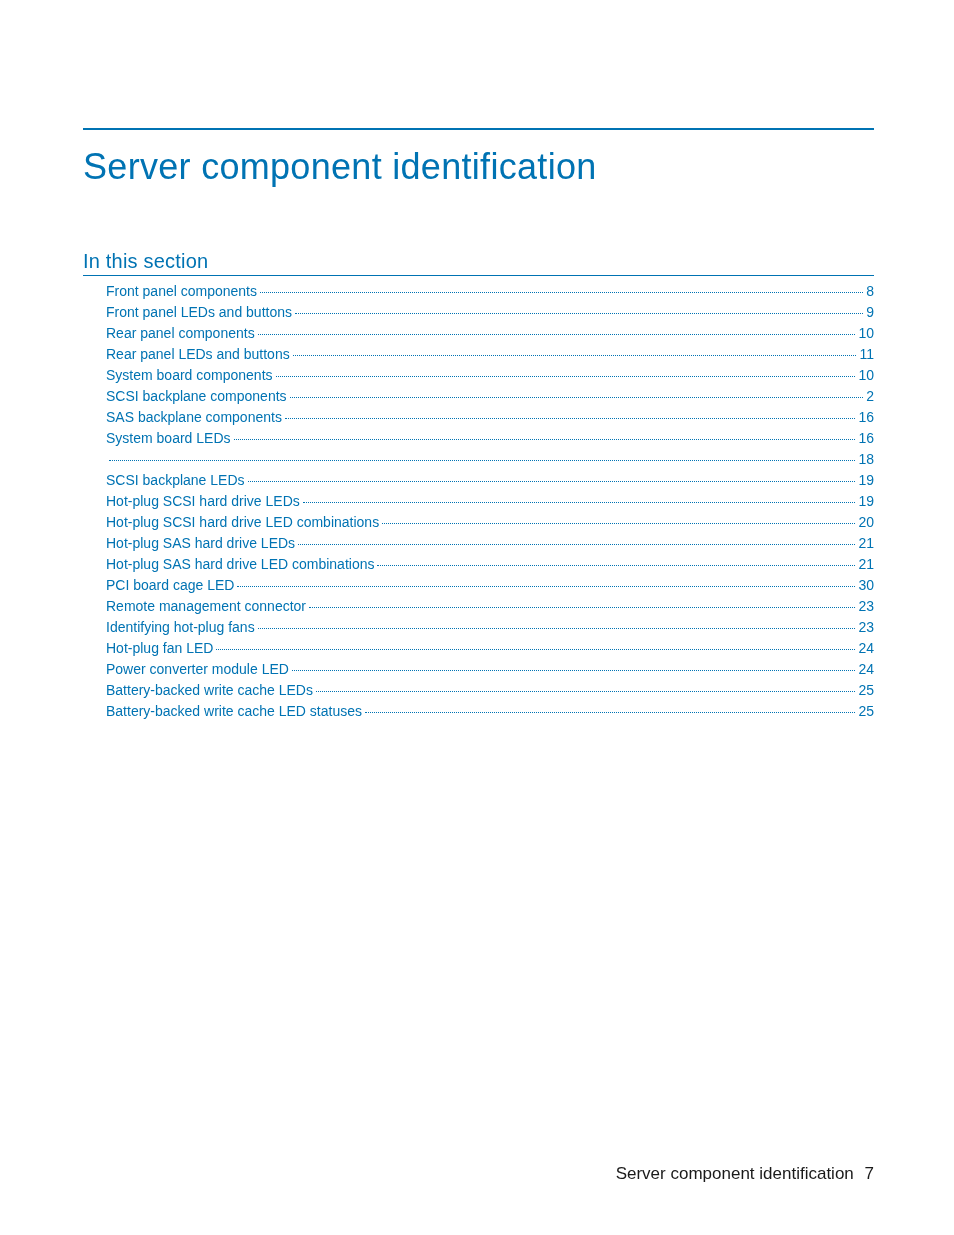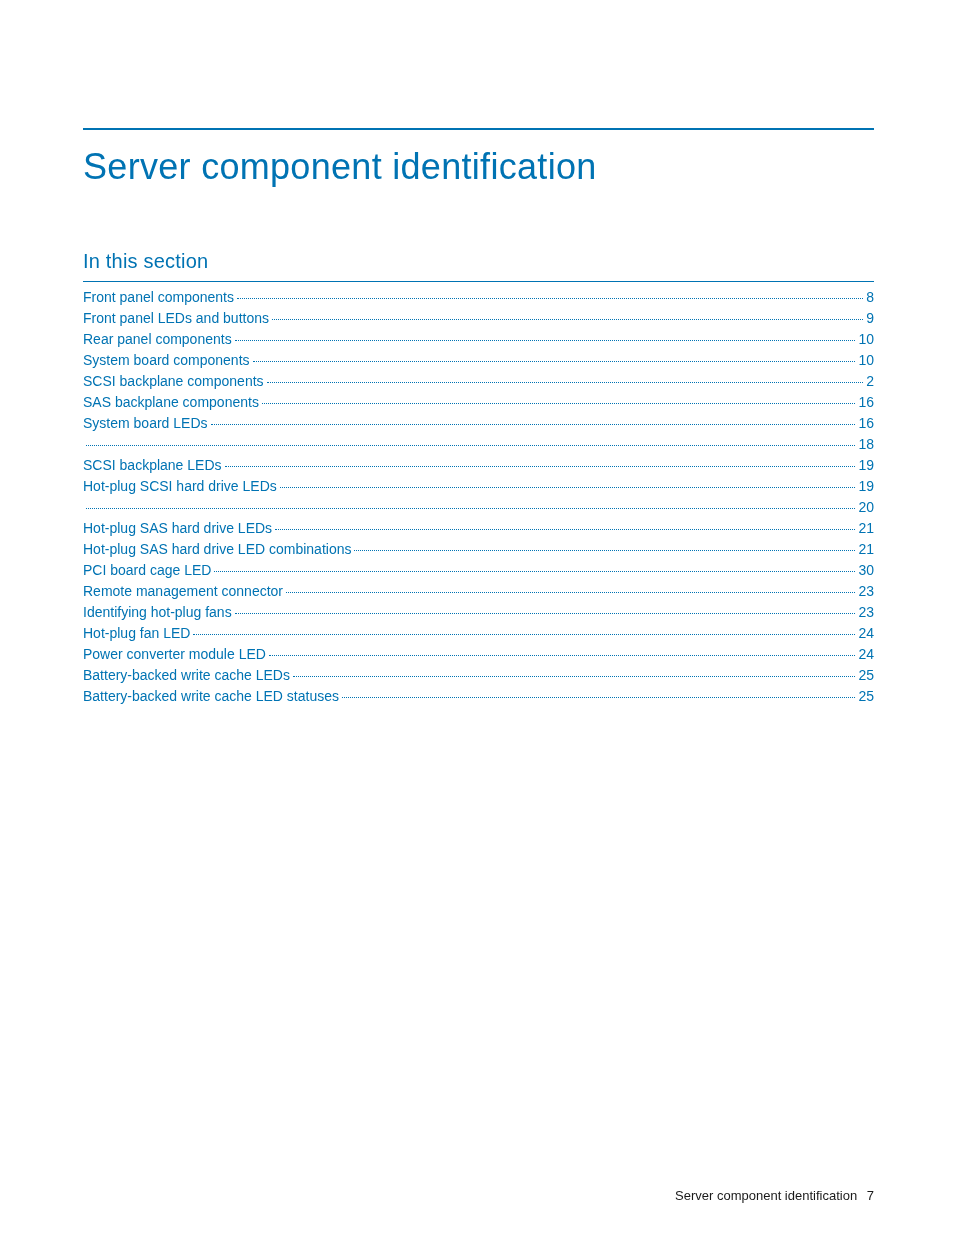--- a/index.html
+++ b/index.html
@@ -26,55 +26,56 @@
       font-weight: 300;
       color: #0073b3;
       margin-bottom: 62px;
       letter-spacing: 0.3px;
     }
     .section-heading {
       font-size: 20px;
       font-weight: 300;
       color: #0073b3;
       border-bottom: 1px solid #0073b3;
-      padding-bottom: 8px;
+      padding-bottom: 2px;
       margin-bottom: 5px;
       letter-spacing: 0.2px;
     }
     .toc {
       display: flex;
       flex-direction: column;
     }
     .toc-row {
       display: flex;
       align-items: baseline;
       font-size: 14px;
       color: #0073b3;
       line-height: 1.5;
       white-space: nowrap;
+      margin-left: 23px;
     }
     .toc-label {
       color: #0073b3;
       text-decoration: none;
     }
     .toc-dots {
       flex: 1;
       border-bottom: 1.4px dotted #0073b3;
       margin: 0 3px;
       position: relative;
       top: -3px;
     }
     .toc-page {
       color: #0073b3;
     }
     .footer {
       position: absolute;
-      bottom: 32px;
+      bottom: 51px;
       right: 80px;
-      font-size: 13px;
+      font-size: 17px;
       color: #1a1a1a;
     }
     .footer-title {
       margin-right: 6px;
     }
     .footer-pagenum {
     }
   </style>
 </head>
 <body>
@@ -95,20 +96,25 @@
         <a class="toc-label">Front panel LEDs and buttons</a>
         <span class="toc-dots"></span>
         <span class="toc-page">9</span>
       </div>
     <div class="toc-row">
         <a class="toc-label">Rear panel components</a>
         <span class="toc-dots"></span>
         <span class="toc-page">10</span>
       </div>
     <div class="toc-row">
+        <a class="toc-label">Rear panel LEDs and buttons</a>
+        <span class="toc-dots"></span>
+        <span class="toc-page">11</span>
+      </div>
+    <div class="toc-row">
         <a class="toc-label">System board components</a>
         <span class="toc-dots"></span>
         <span class="toc-page">10</span>
       </div>
     <div class="toc-row">
         <a class="toc-label">SCSI backplane components</a>
         <span class="toc-dots"></span>
         <span class="toc-page">2</span>
       </div>
     <div class="toc-row">
@@ -129,20 +135,21 @@
         <a class="toc-label">SCSI backplane LEDs</a>
         <span class="toc-dots"></span>
         <span class="toc-page">19</span>
       </div>
     <div class="toc-row">
         <a class="toc-label">Hot-plug SCSI hard drive LEDs</a>
         <span class="toc-dots"></span>
         <span class="toc-page">19</span>
       </div>
     <div class="toc-row">
+        <a class="toc-label">Hot-plug SCSI hard drive LED combinations</a>
         <span class="toc-dots"></span>
         <span class="toc-page">20</span>
       </div>
     <div class="toc-row">
         <a class="toc-label">Hot-plug SAS hard drive LEDs</a>
         <span class="toc-dots"></span>
         <span class="toc-page">21</span>
       </div>
     <div class="toc-row">
         <a class="toc-label">Hot-plug SAS hard drive LED combinations</a>

